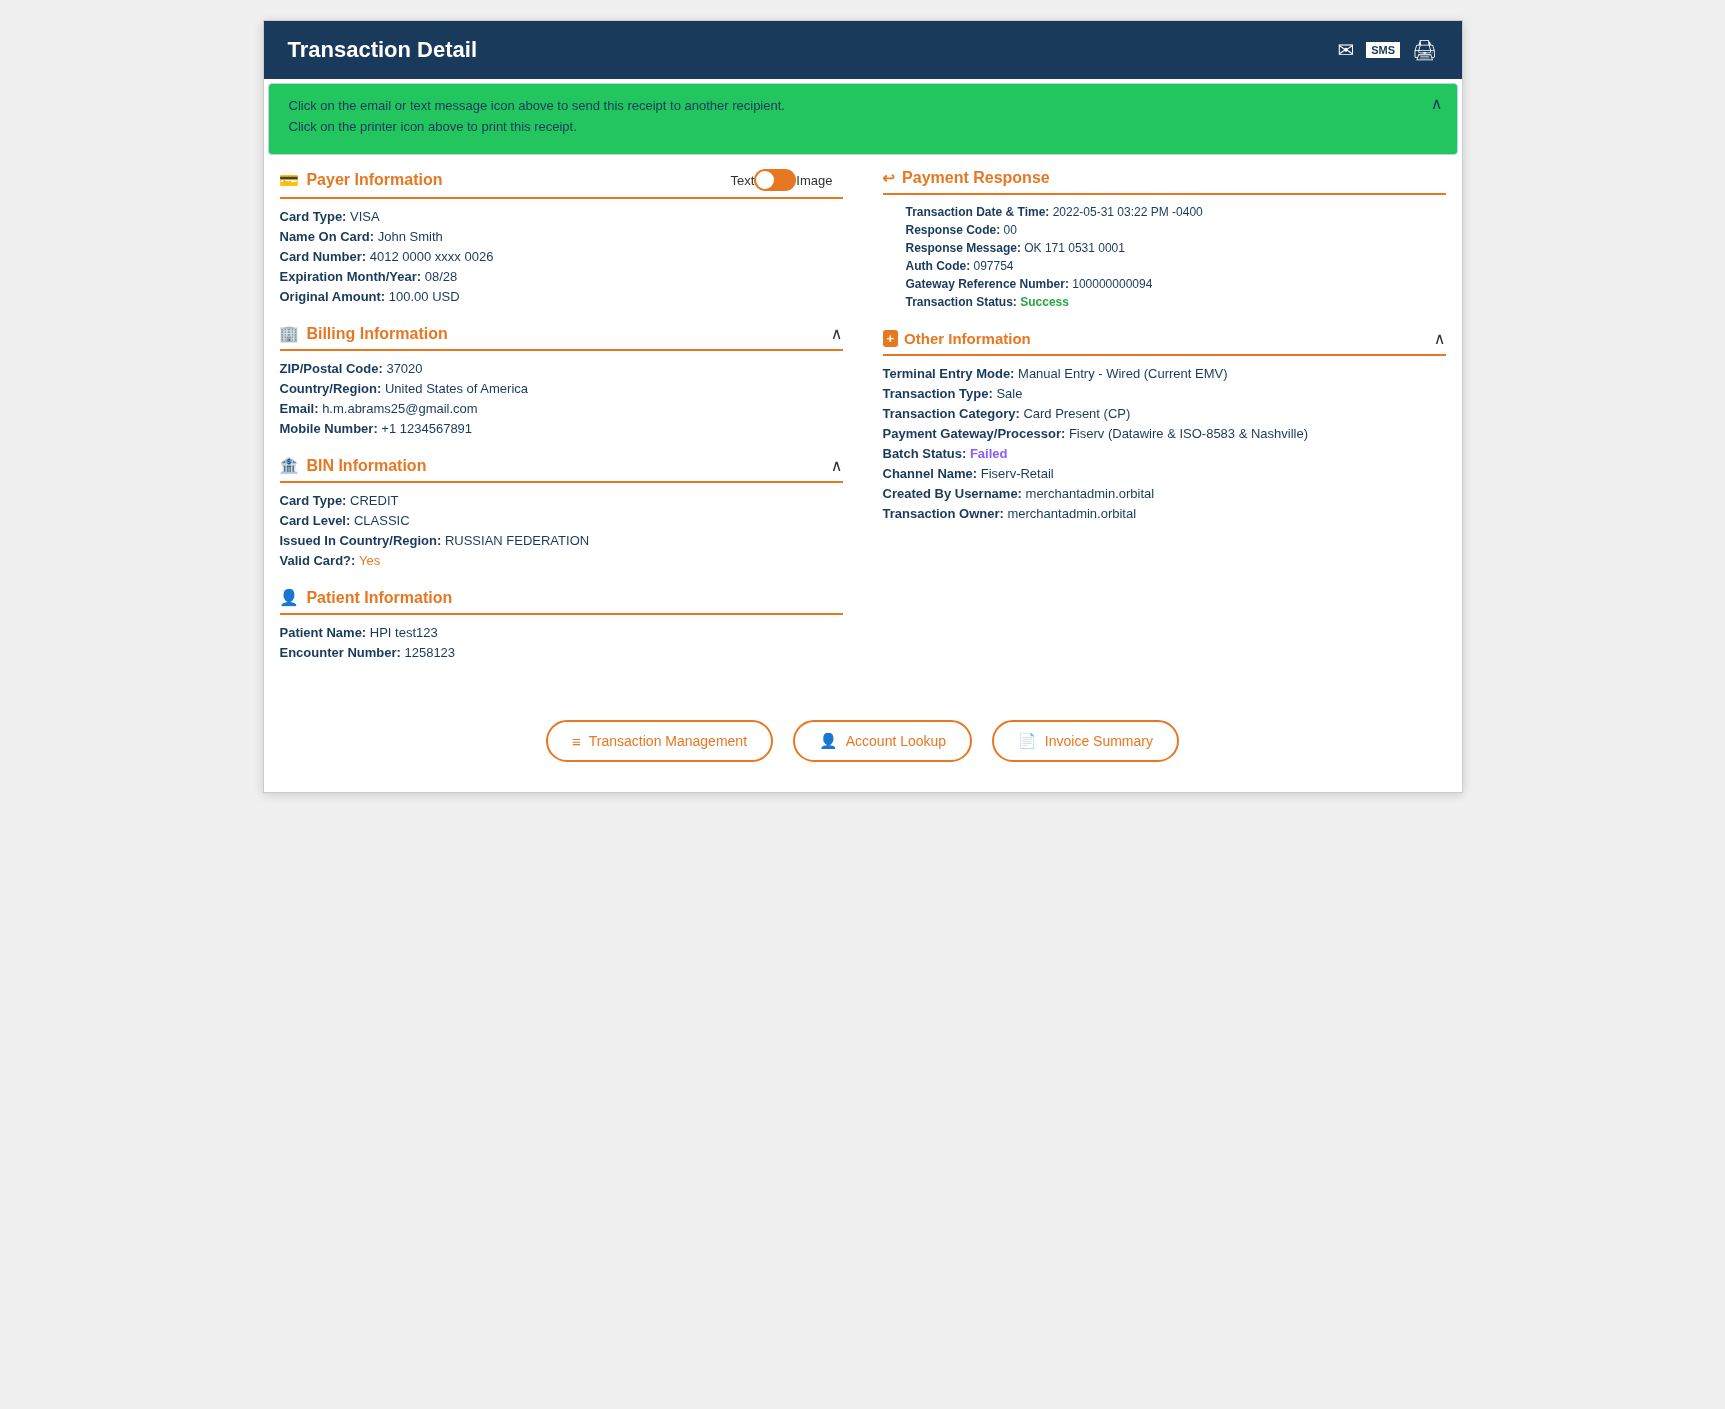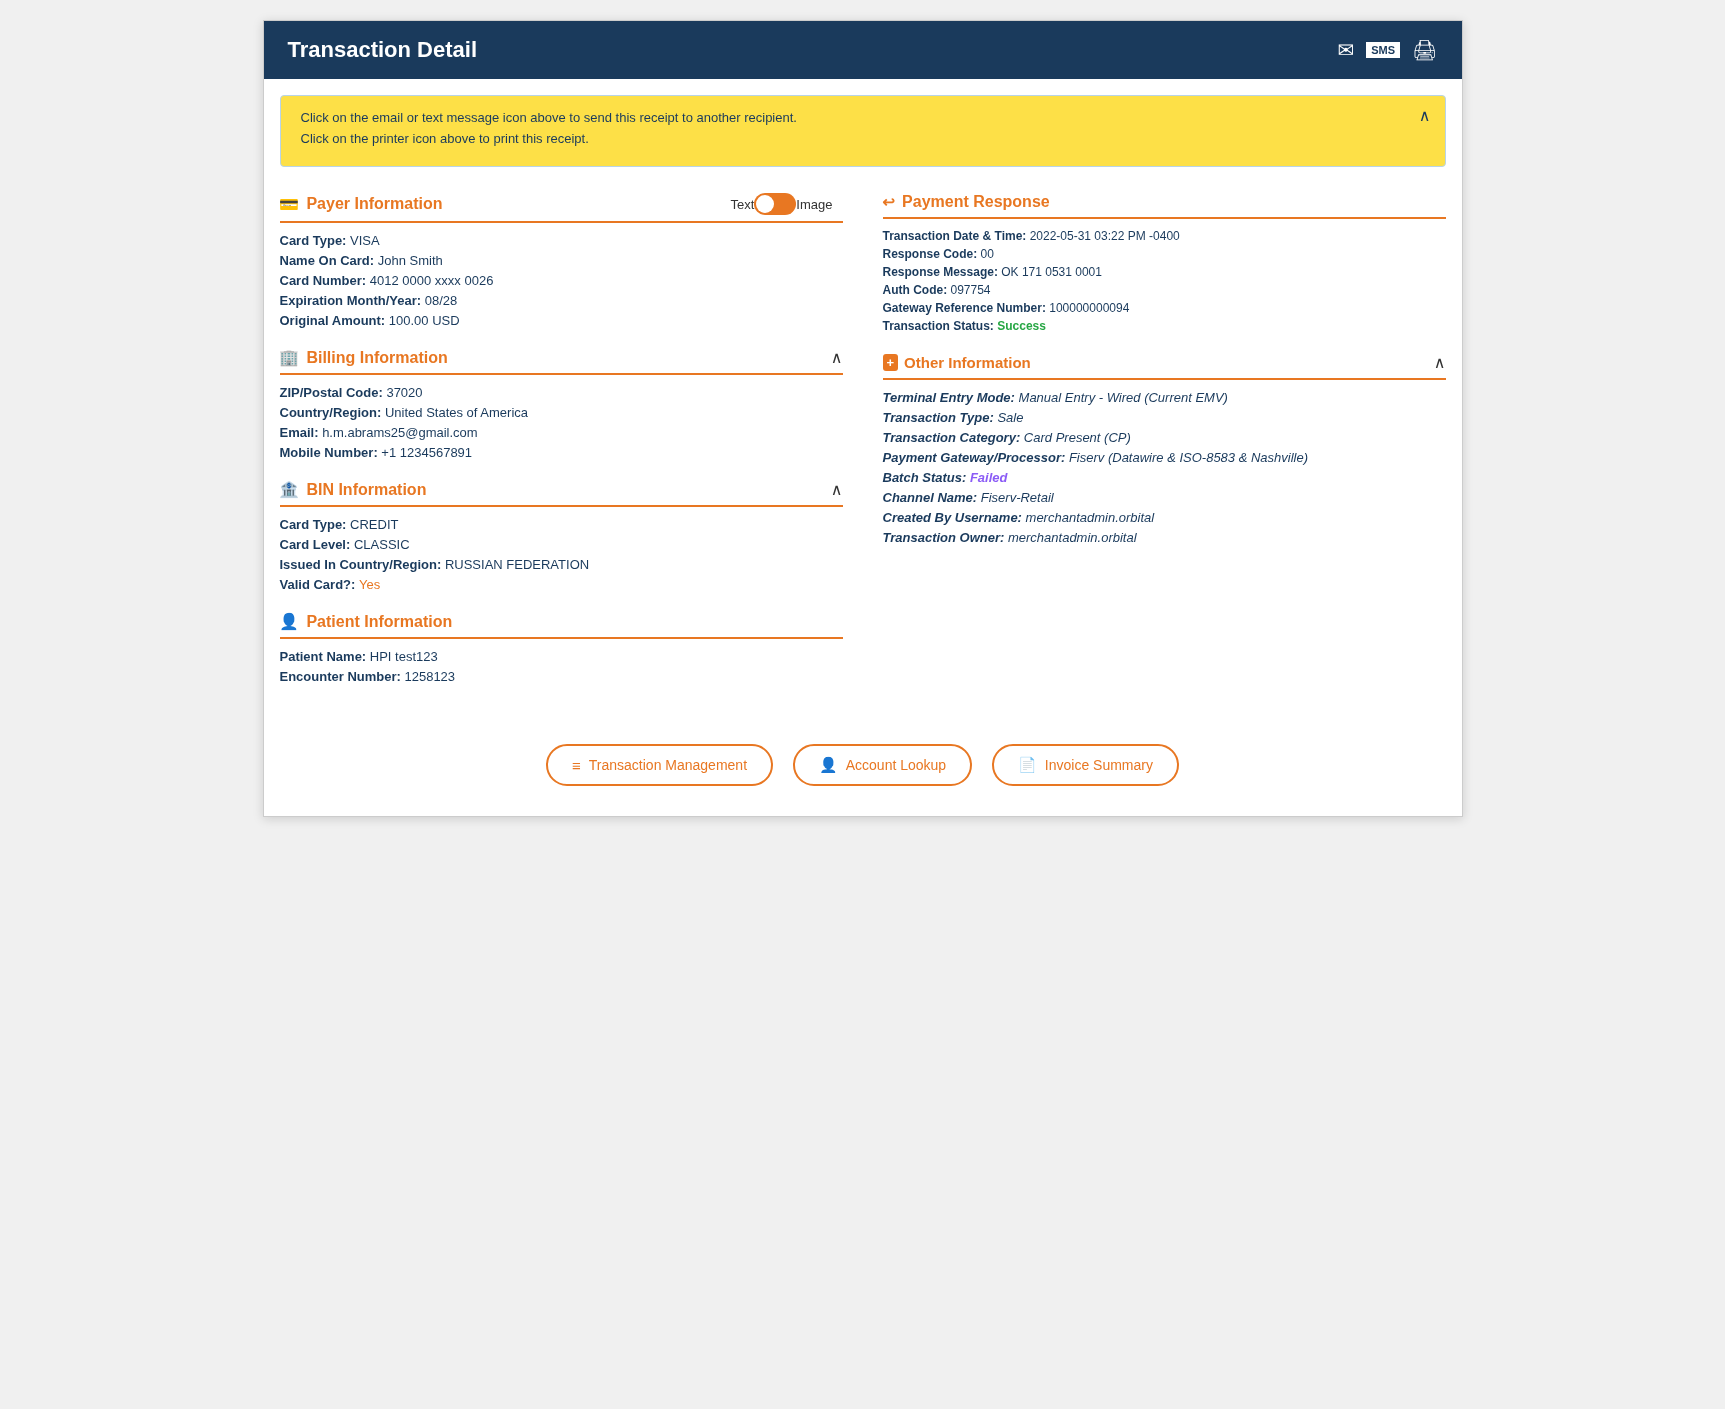--- a/index.html
+++ b/index.html
@@ -51,23 +51,23 @@
       background: #fff;
       color: #1a3a5c;
       border-radius: 0;
       font-size: 11px;
       font-weight: bold;
       padding: 2px 5px;
       display: inline-block;
     }
     
     .info-banner {
-      background: #fde047;
+      background: #22c55e;
       border: 1px solid #b8d4e8;
-      margin: 16px;
+      margin: 4px;
       padding: 14px 20px;
       border-radius: 4px;
       position: relative;
     }
     .info-banner p {
       color: #1a3a5c;
       font-size: 13px;
       margin-bottom: 6px;
     }
     .info-banner p:last-child { margin-bottom: 0; }
@@ -177,20 +177,21 @@
       border-bottom: 2px solid #e87722;
       padding-bottom: 6px;
       margin-bottom: 10px;
     }
     .payment-fields {
       font-size: 12px;
       color: #1a3a5c;
     }
     .payment-fields .row {
       margin-bottom: 4px;
+      margin-left: 23px;
     }
     .status-success { color: #28a745; font-weight: bold; }
     .status-failed { color: #8b5cf6; font-weight: bold; }
     
     .other-section-header {
       display: flex;
       align-items: center;
       justify-content: space-between;
       border-bottom: 2px solid #e87722;
       padding-bottom: 6px;
@@ -204,21 +205,20 @@
       display: flex;
       align-items: center;
       gap: 6px;
     }
     .other-fields {
       font-size: 13px;
       color: #1a3a5c;
     }
     .other-fields .row {
       margin-bottom: 5px;
-      font-style: italic;
     }
     
     .footer {
       padding: 30px 16px 30px;
       display: flex;
       justify-content: center;
       gap: 20px;
     }
     .footer-btn {
       border: 2px solid #e87722;

